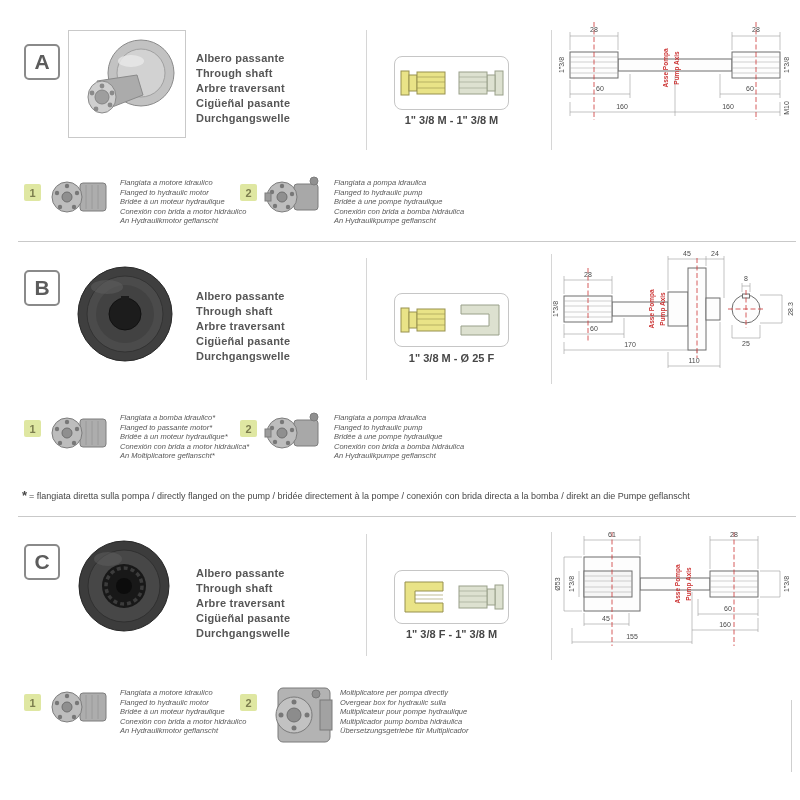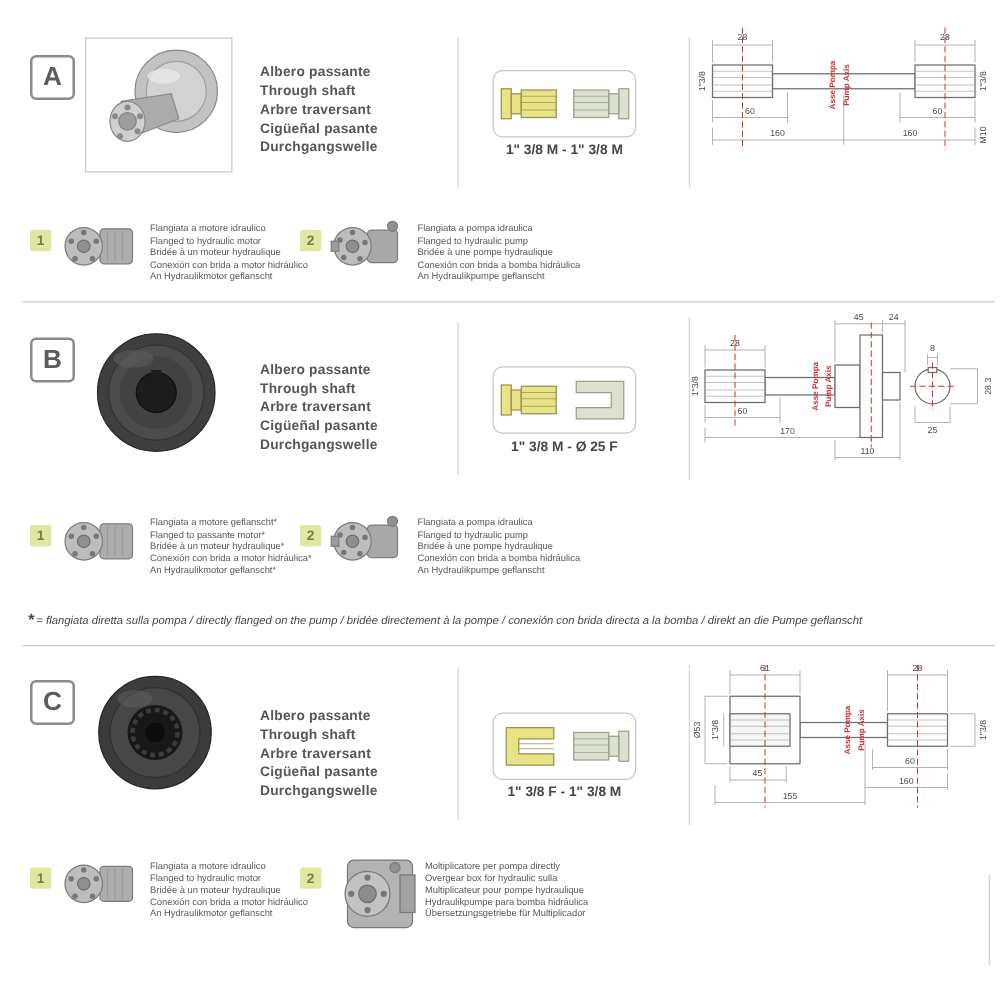--- a/index.html
+++ b/index.html
@@ -3,30 +3,30 @@
 <meta charset="utf-8">
 <style>
   * { margin:0; padding:0; box-sizing:border-box; }
   html,body { background:#ffffff; }
   body { font-family:"Liberation Sans", sans-serif; }
   .page { position:relative; width:800px; height:800px; background:#fff; overflow:hidden; }
   .abs { position:absolute; }
   .letter-box { width:36px; height:36px; border:2px solid #8a8a8a; border-radius:5px;
     display:flex; align-items:center; justify-content:center;
     font-size:21px; font-weight:bold; color:#5c5c5c; }
-  .names { font-size:11px; font-weight:bold; color:#565656; line-height:15px; letter-spacing:.2px;margin-left:12px; }
+  .names { font-size:11px; font-weight:bold; color:#565656; line-height:15px; letter-spacing:.2px; }
   .vdiv { width:1px; background:#d6d6d6; }
   .hsep { height:1px; background:#c9c9c9; }
   .profile-box { width:115px; height:54px; border:1.5px solid #c6c6c6; border-radius:8px;
     background:#fff; display:flex; align-items:center; justify-content:center; }
   .size-label { width:115px; text-align:center; font-size:11px; font-weight:bold; color:#474747; }
   .badge { width:17px; height:17px; background:#dfe7a2; color:#7c7d4e; font-size:11px; font-weight:bold;
     display:flex; align-items:center; justify-content:center; border-radius:2px; }
-  .item-lines { font-size:7.5px; color:#585858; line-height:9.6px; white-space:nowrap; }
-  .footnote { font-size:9px; color:#474747; white-space:nowrap;font-style:italic; }
+  .item-lines { font-size:7.5px; color:#585858; line-height:9.6px; white-space:nowrap;font-style:italic; }
+  .footnote { font-size:9px; color:#474747; white-space:nowrap; }
   .footnote .star { font-size:13px; font-weight:bold; vertical-align:-1px; margin-right:2px; }
   .photo-bordered { border:1px solid #c9c9c9; background:#fff; }
   svg text { font-family:"Liberation Sans", sans-serif; }
   .dim { font-size:7px; fill:#4a4a4a; }
   .axis-label { font-size:6.5px; fill:#cc3333; font-weight:bold; }
   .outline { stroke:#6e6e6e; stroke-width:1; fill:#fdfdfd; }
   .spline { stroke:#a3a3a3; stroke-width:.5; }
   .dimline { stroke:#9a9a9a; stroke-width:.6; fill:none; }
   .redline { stroke:#cc3333; stroke-width:.8; stroke-dasharray:5 2.5; fill:none; }
 </style>
@@ -285,25 +285,25 @@
       <line x1="48" y1="15" x2="48" y2="39" stroke="#9a9a9a"></line>
     <circle cx="17" cy="27" r="15" fill="#bdbdbd" stroke="#7d7d7d"></circle>
     <circle cx="17" cy="27" r="5" fill="#8f8f8f" stroke="#6f6f6f"></circle>
     <circle cx="17" cy="16" r="2.2" fill="#777"></circle>
       <circle cx="27" cy="23" r="2.2" fill="#777"></circle>
     <circle cx="24" cy="37" r="2.2" fill="#777"></circle>
       <circle cx="10" cy="37" r="2.2" fill="#777"></circle>
       <circle cx="7" cy="23" r="2.2" fill="#777"></circle>
   </svg>
   <div class="abs item-lines" style="left:120px;top:413px">
-    <div>Flangiata a motore geflanscht*</div>
+    <div>Flangiata a bomba idraulico*</div>
     <div>Flanged to passante motor*</div>
     <div>Bridée à un moteur hydraulique*</div>
     <div>Conexión con brida a motor hidráulica*</div>
-    <div>An Hydraulikmotor geflanscht*</div>
+    <div>An Moltiplicatore geflanscht*</div>
   </div>
 
   <div class="abs badge" style="left:240px;top:420px">2</div>
   <svg class="abs" style="left:264px;top:406px" width="62" height="54">
     <rect x="30" y="14" width="24" height="26" rx="3" fill="#a8a8a8" stroke="#7d7d7d"></rect>
     <circle cx="50" cy="11" r="4" fill="#909090" stroke="#7d7d7d"></circle>
     <circle cx="18" cy="27" r="15" fill="#bdbdbd" stroke="#7d7d7d"></circle>
     <circle cx="18" cy="27" r="5" fill="#8f8f8f" stroke="#6f6f6f"></circle>
     <circle cx="18" cy="16" r="2.2" fill="#777"></circle>
       <circle cx="28" cy="24" r="2.2" fill="#777"></circle>
@@ -455,19 +455,19 @@
     <circle cx="36" cy="39" r="7" fill="#8c8c8c" stroke="#6f6f6f"></circle>
     <circle cx="36" cy="26" r="2.5" fill="#777"></circle>
       <circle cx="49" cy="39" r="2.5" fill="#777"></circle>
     <circle cx="36" cy="52" r="2.5" fill="#777"></circle>
       <circle cx="23" cy="39" r="2.5" fill="#777"></circle>
   </svg>
   <div class="abs item-lines" style="left:340px;top:688px">
     <div>Moltiplicatore per pompa directly</div>
     <div>Overgear box for hydraulic sulla</div>
     <div>Multiplicateur pour pompe hydraulique</div>
-    <div>Hydraulikpumpe para bomba hidráulica</div>
+    <div>Multiplicador pump bomba hidráulica</div>
     <div>Übersetzungsgetriebe für Multiplicador</div>
   </div>
 
   <div class="abs" style="left:791px;top:700px;width:1px;height:72px;background:#cfcfcf"></div>
 
 </div>
 
 </body></html>

